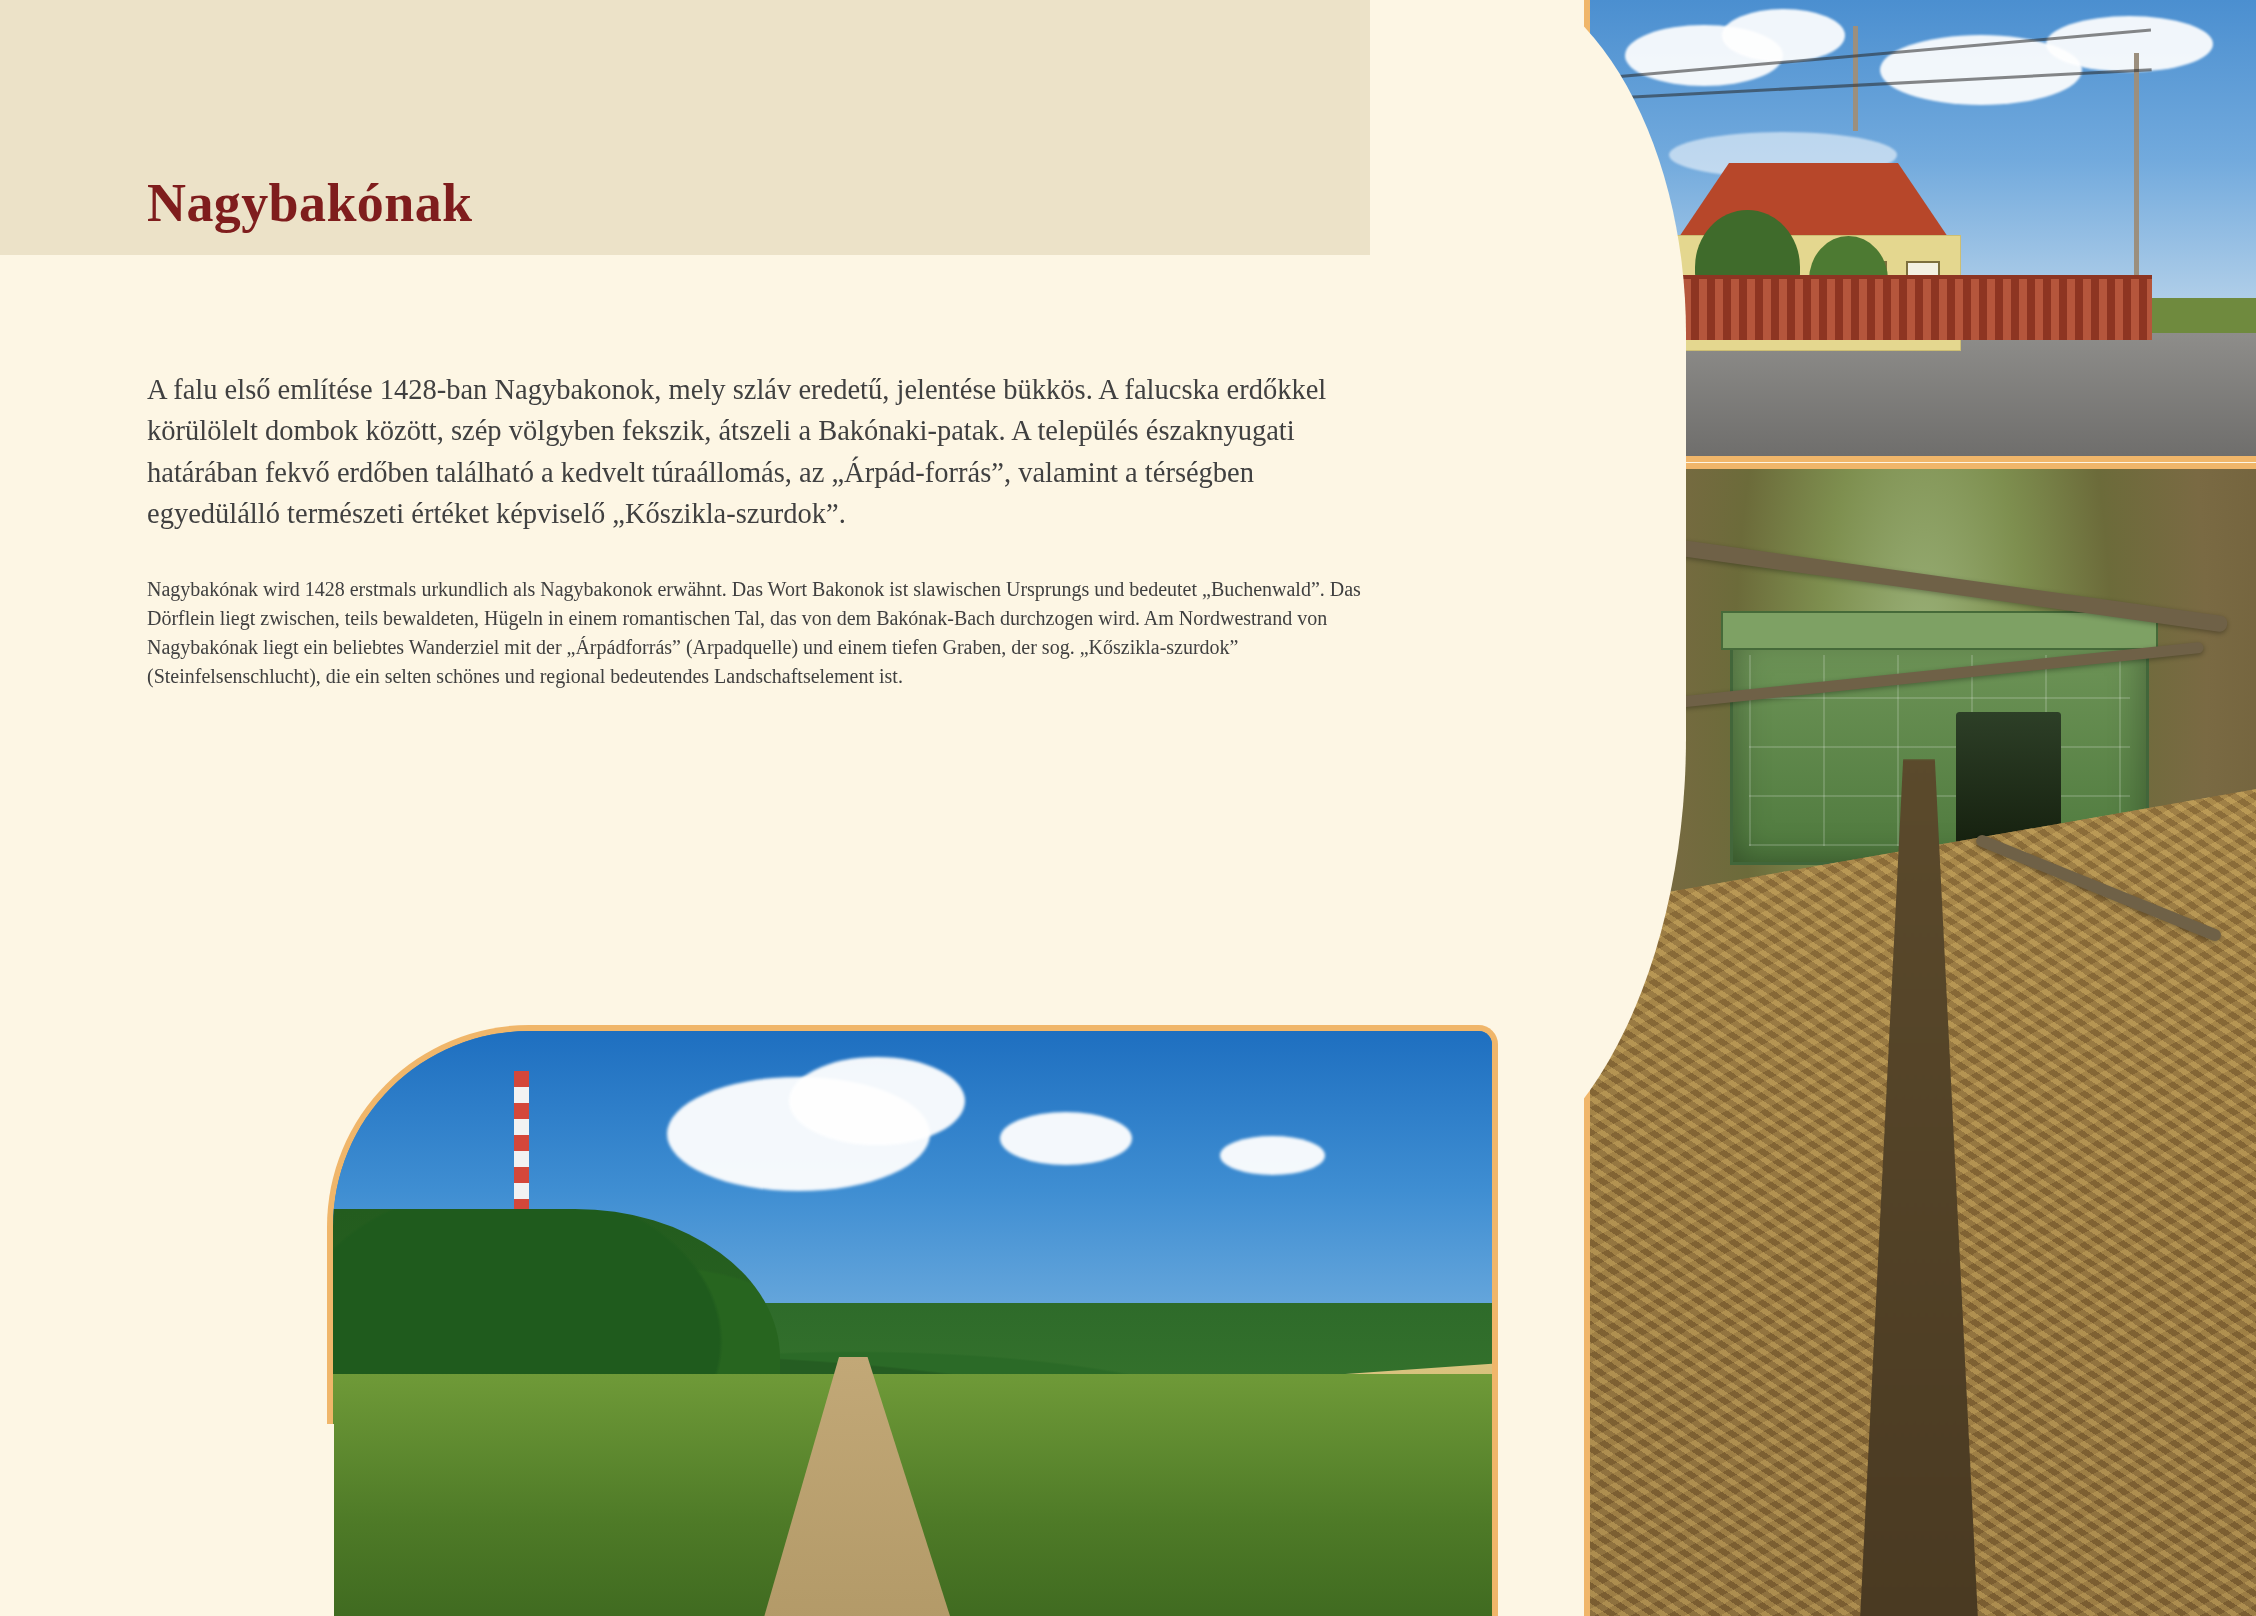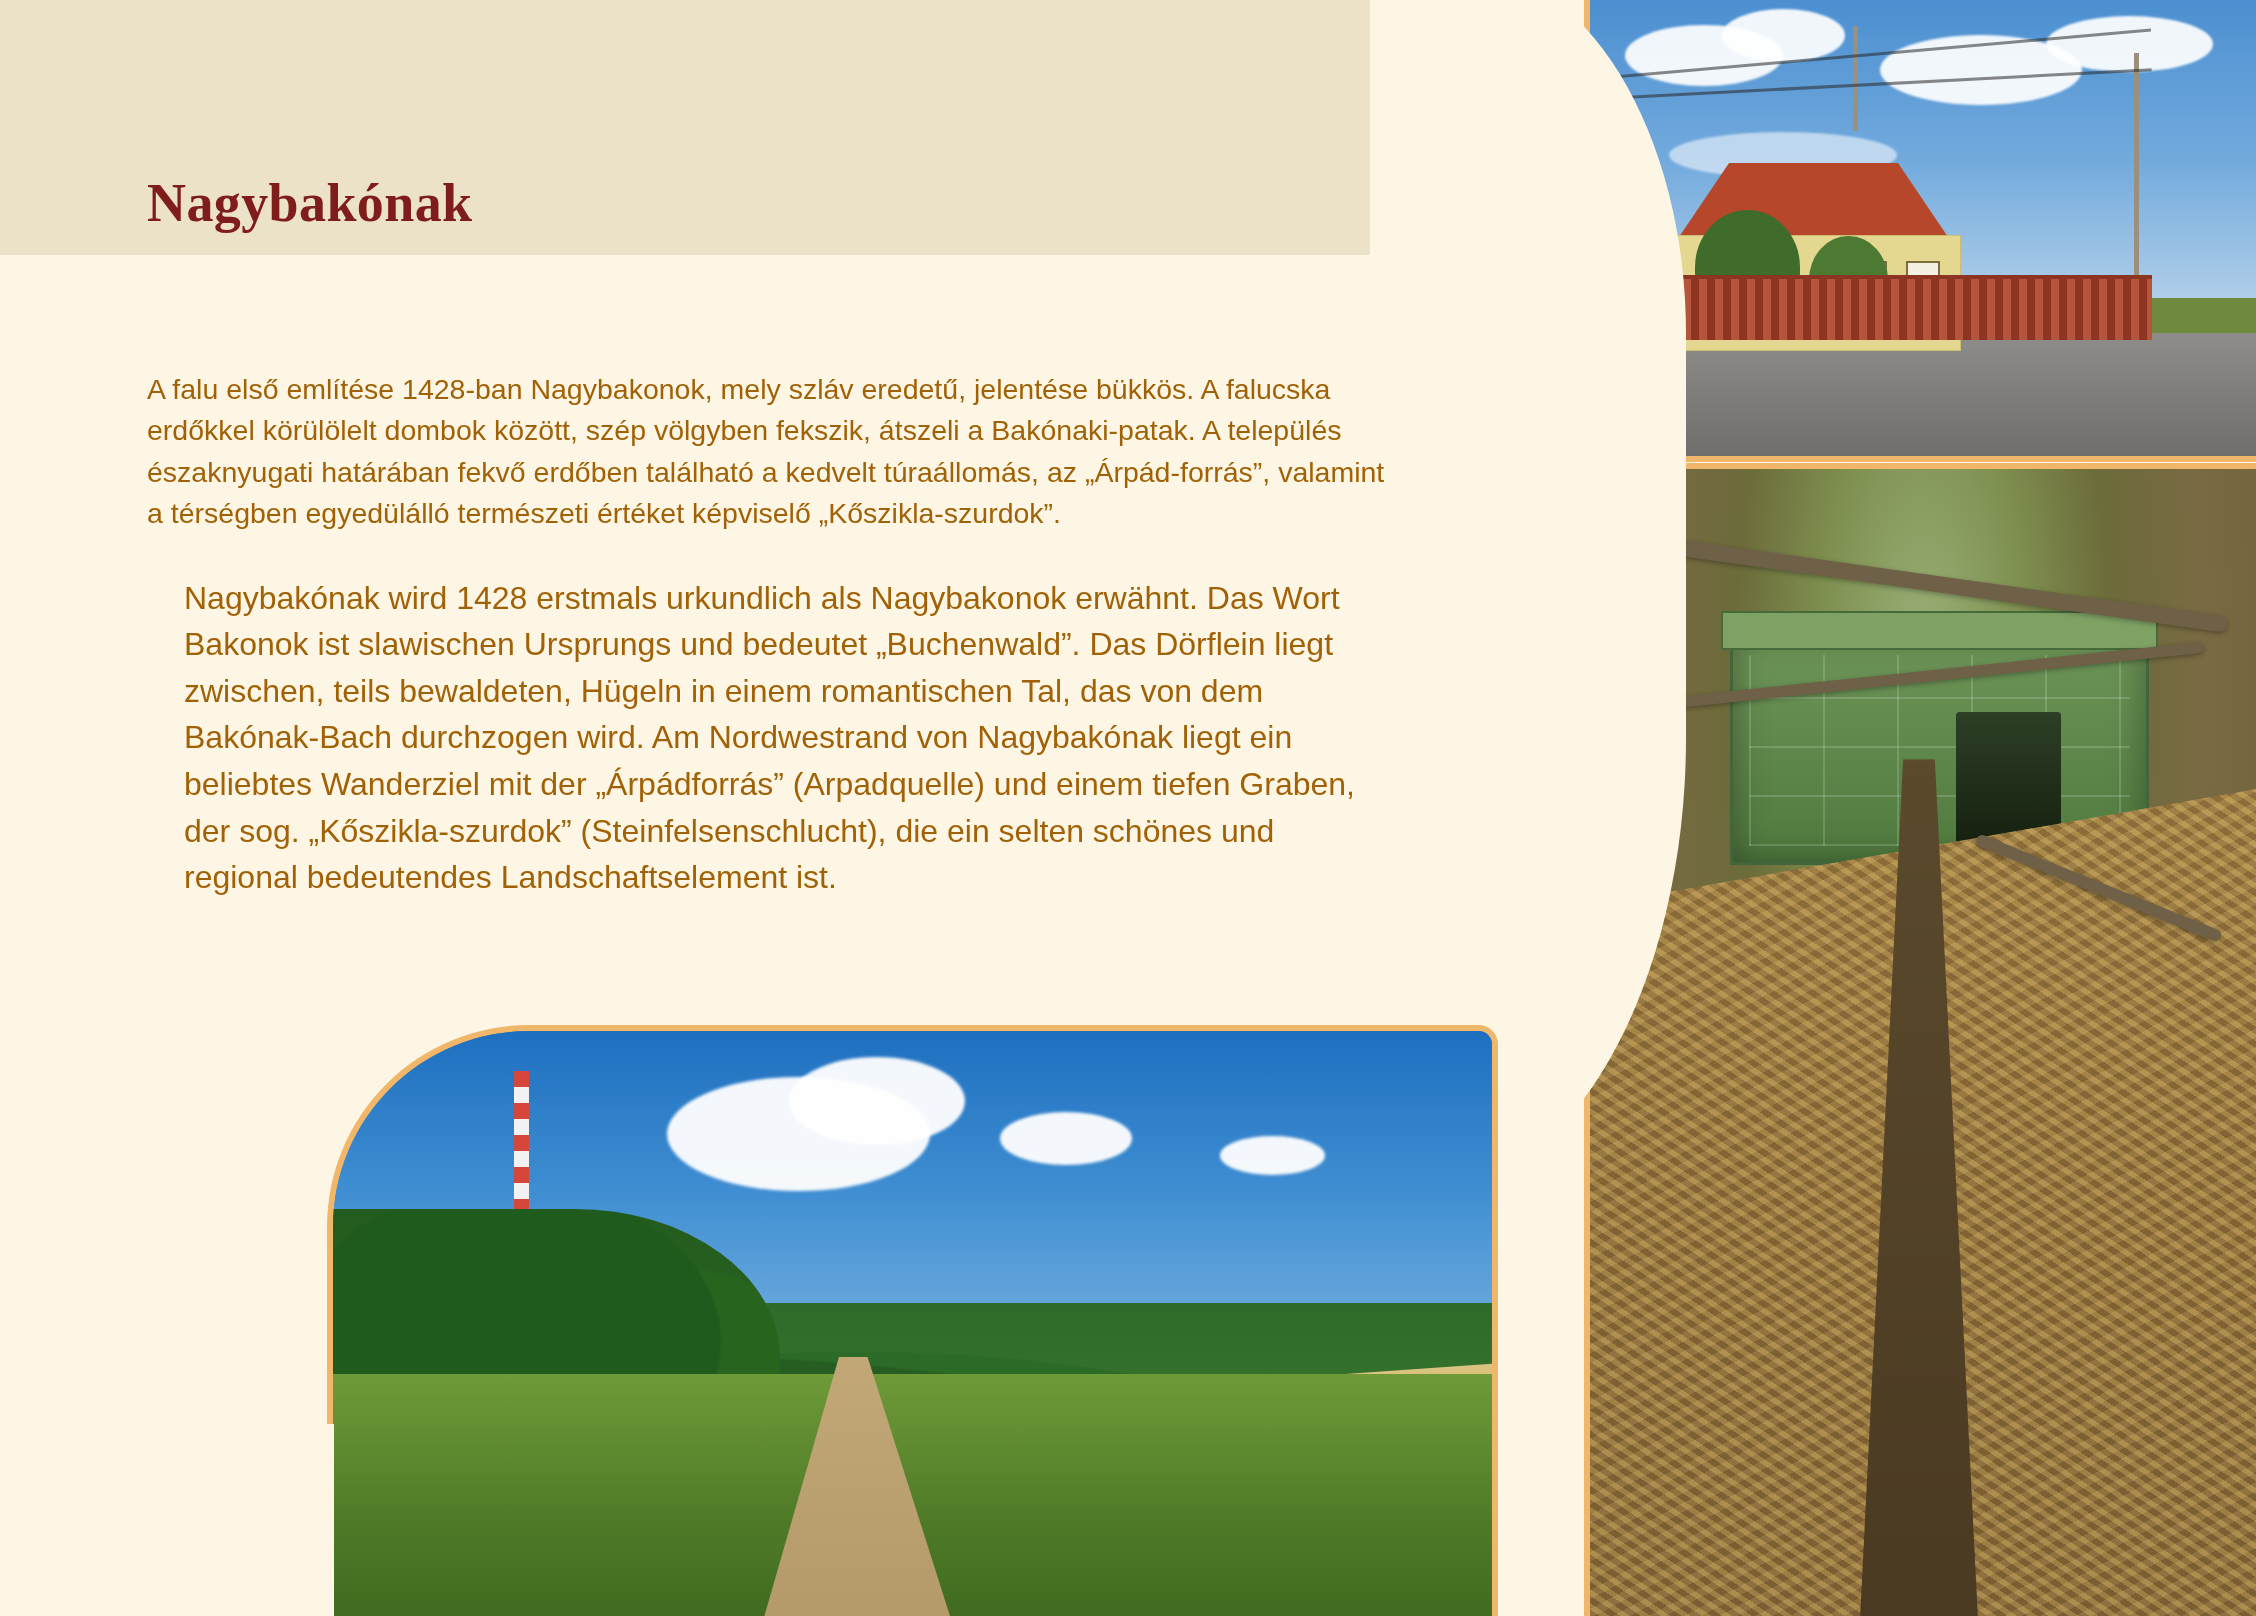--- a/index.html
+++ b/index.html
@@ -60,29 +60,28 @@
   .text-col {
     position: absolute;
     left: 147px;
     top: 369px;
     width: 1246px;
     z-index: 4;
   }
   .para {
     font-size: 28.5px;
     line-height: 1.455;
-    color: #a16207;
+    color: #404040;
     margin: 0 0 40px 0;
     text-align: left;
-    font-family: Liberation Sans, sans-serif;
+    font-family: Liberation Serif, serif;
   }
   .para.de {
-    font-size: 32px;
+    font-size: 20px;
     line-height: 1.455;
-    margin-left: 37px;
   }
 
   
   .photo-right-col {
     position: absolute;
     right: 0;
     top: 0;
     width: 790px;
     height: 1617px;
     z-index: 3;

